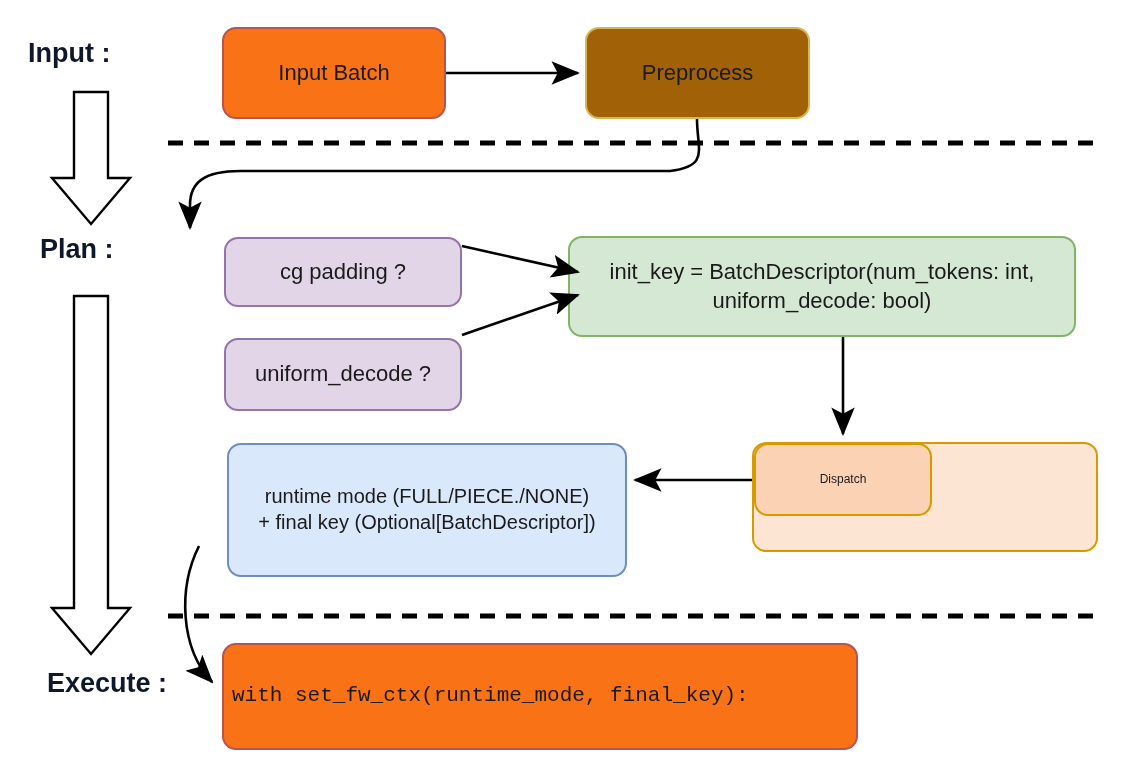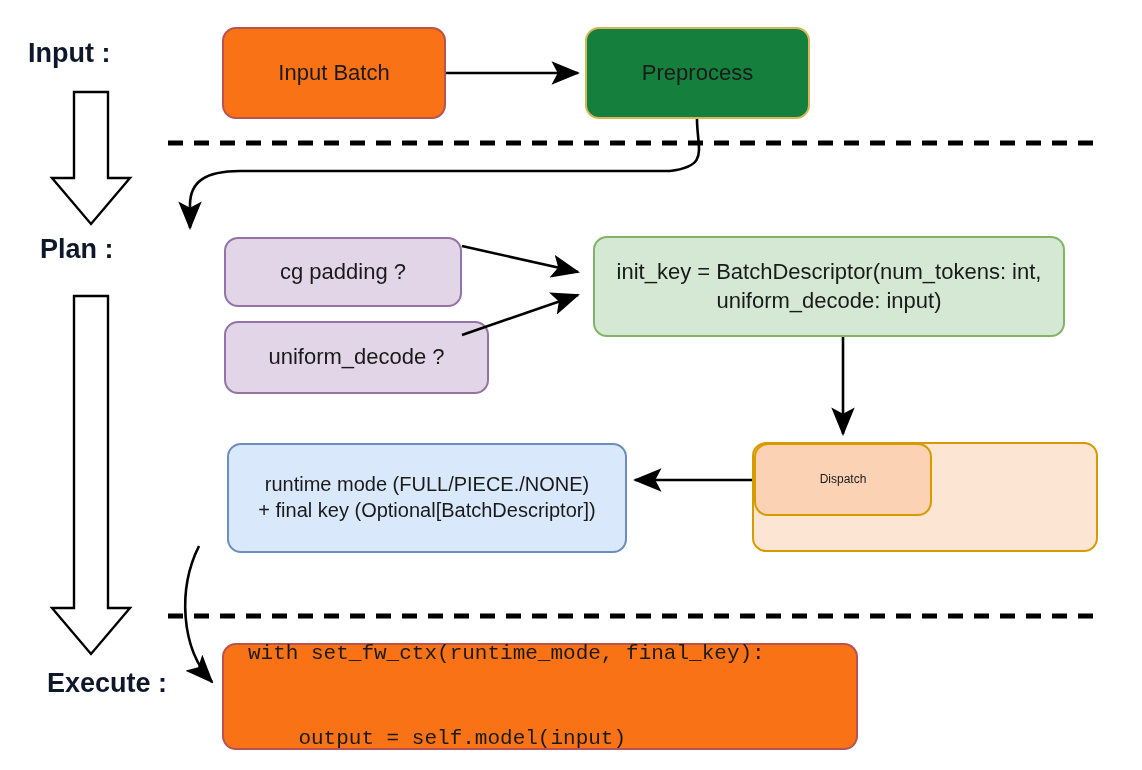--- a/index.html
+++ b/index.html
@@ -39,25 +39,25 @@
     padding: 4px 10px;
     border-width: 2px;
     border-style: solid;
   }
   .node.code {
     font-family: "Liberation Mono", monospace;
     font-size: 21px;
     white-space: pre;
     justify-content: flex-start;
     text-align: left;
-    padding-left: 24px;
+    padding-left: 8px;
     line-height: 1.35;
   }
   .node-red   { background: #f97316; border-color: #b85450; }
-  .node-yellow{ background: #15803d; border-color: #d6b656; }
+  .node-yellow{ background: #a16207; border-color: #d6b656; }
   .node-purple{ background: #e1d5e7; border-color: #9673a6; margin-top: 24px; }
   .node-green { background: #d5e8d4; border-color: #82b366; }
   .node-blue  { background: #dae8fc; border-color: #6c8ebf; }
   .node-orange-outer { background: #fde5d3; border-color: #d79b00; }
   .node-orange-inner { background: #fbd2b4; border-color: #d79b00; }
 
   svg.overlay {
     position: absolute;
     left: 0; top: 0;
     width: 1142px;
@@ -98,52 +98,51 @@
   </div>
 
   <div class="node node-yellow" style="left:585px; top:27px; width:225px; height:92px;">
     <span>Preprocess</span>
   </div>
 
   <div class="node node-purple" style="left:224px; top:213px; width:238px; height:70px;">
     <span>cg padding ?</span>
   </div>
 
-  <div class="node node-purple" style="left:224px; top:297px; width:265px; height:73px;">
+  <div class="node node-purple" style="left:224px; top:314px; width:238px; height:73px;">
     <span>uniform_decode ?</span>
   </div>
 
-  <div class="node node-green" style="left:593px; top:236px; width:472px; height:101px;">
+  <div class="node node-green" style="left:568px; top:236px; width:508px; height:101px;">
     <span style="display:block;">
       <span style="display:block;">init_key = BatchDescriptor(num_tokens: int,</span>
-      <span style="display:block;">uniform_decode: input)</span>
+      <span style="display:block;">uniform_decode: bool)</span>
     </span>
   </div>
 
   <div class="node node-orange-outer" style="left:752px; top:442px; width:346px; height:110px; justify-content:flex-start; padding-right:20px;">
     <span style="display:block; width:150px;">
       <span style="display:block;">Cudagraph</span>
     </span>
   </div>
 
   <div class="node node-orange-inner" style="left:754px; top:443px; width:178px; height:73px; font-size:12px;">
     <span>Dispatch</span>
   </div>
 
-  <div class="node node-blue" style="left:227px; top:443px; width:400px; height:110px; font-size:20px;">
+  <div class="node node-blue" style="left:227px; top:443px; width:400px; height:134px; font-size:20px;">
     <span style="display:block;">
       <span style="display:block;">runtime mode (FULL/PIECE./NONE)</span>
       <span style="display:block;">+ final key (Optional[BatchDescriptor])</span>
     </span>
   </div>
 
   <div class="node node-red code" style="left:222px; top:643px; width:636px; height:107px;">
     <span style="display:block;">
       <span style="display:block;">with set_fw_ctx(runtime_mode, final_key):</span>
-      <span style="display:block;">    output = self.model(input)</span>
     </span>
   </div>
 
   <svg class="overlay" viewBox="0 0 1142 770">
     <defs>
       <marker id="ah" markerWidth="11" markerHeight="9" refX="10.2" refY="4.5" orient="auto" markerUnits="strokeWidth">
         <path d="M0,0 L11,4.5 L0,9 L2.4,4.5 Z" fill="#000000"></path>
       </marker>
     </defs>
 

